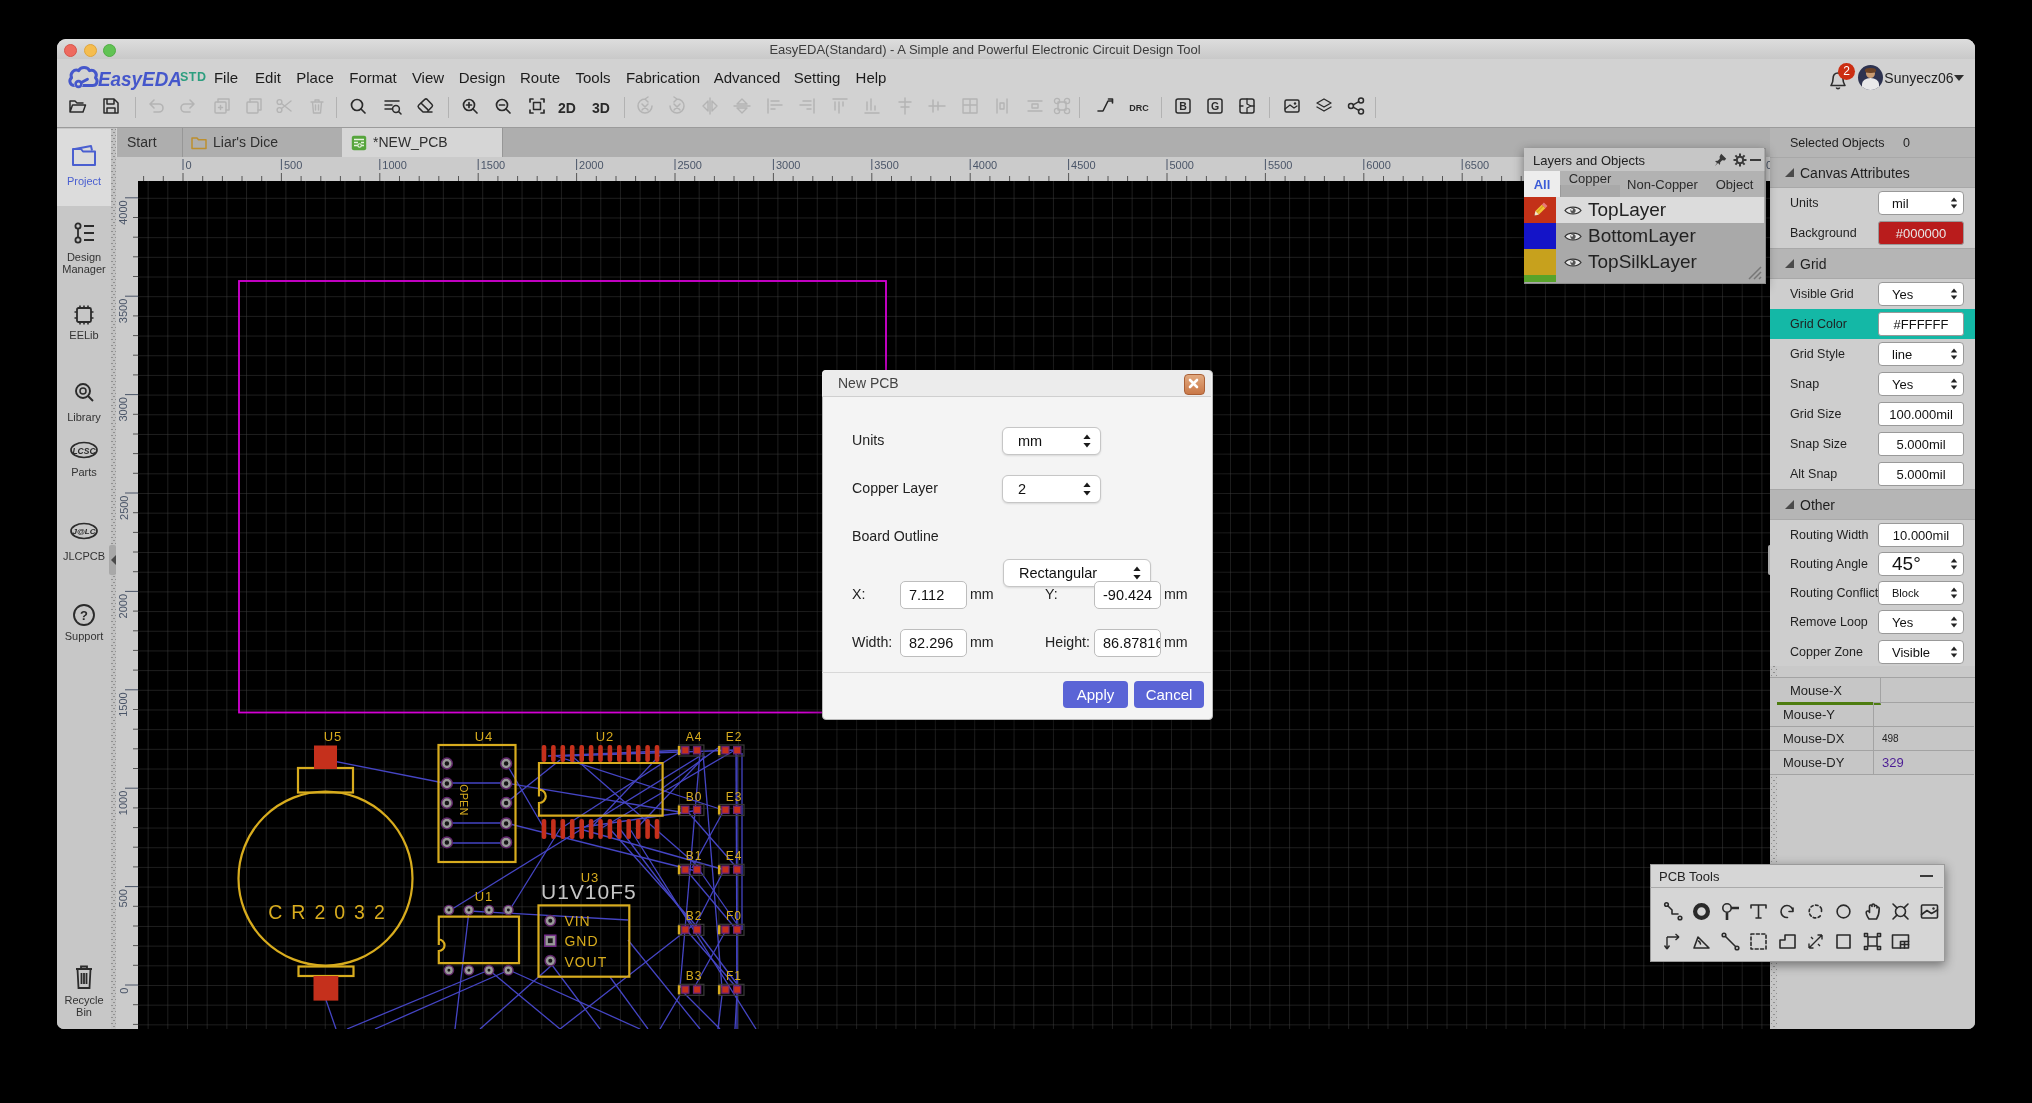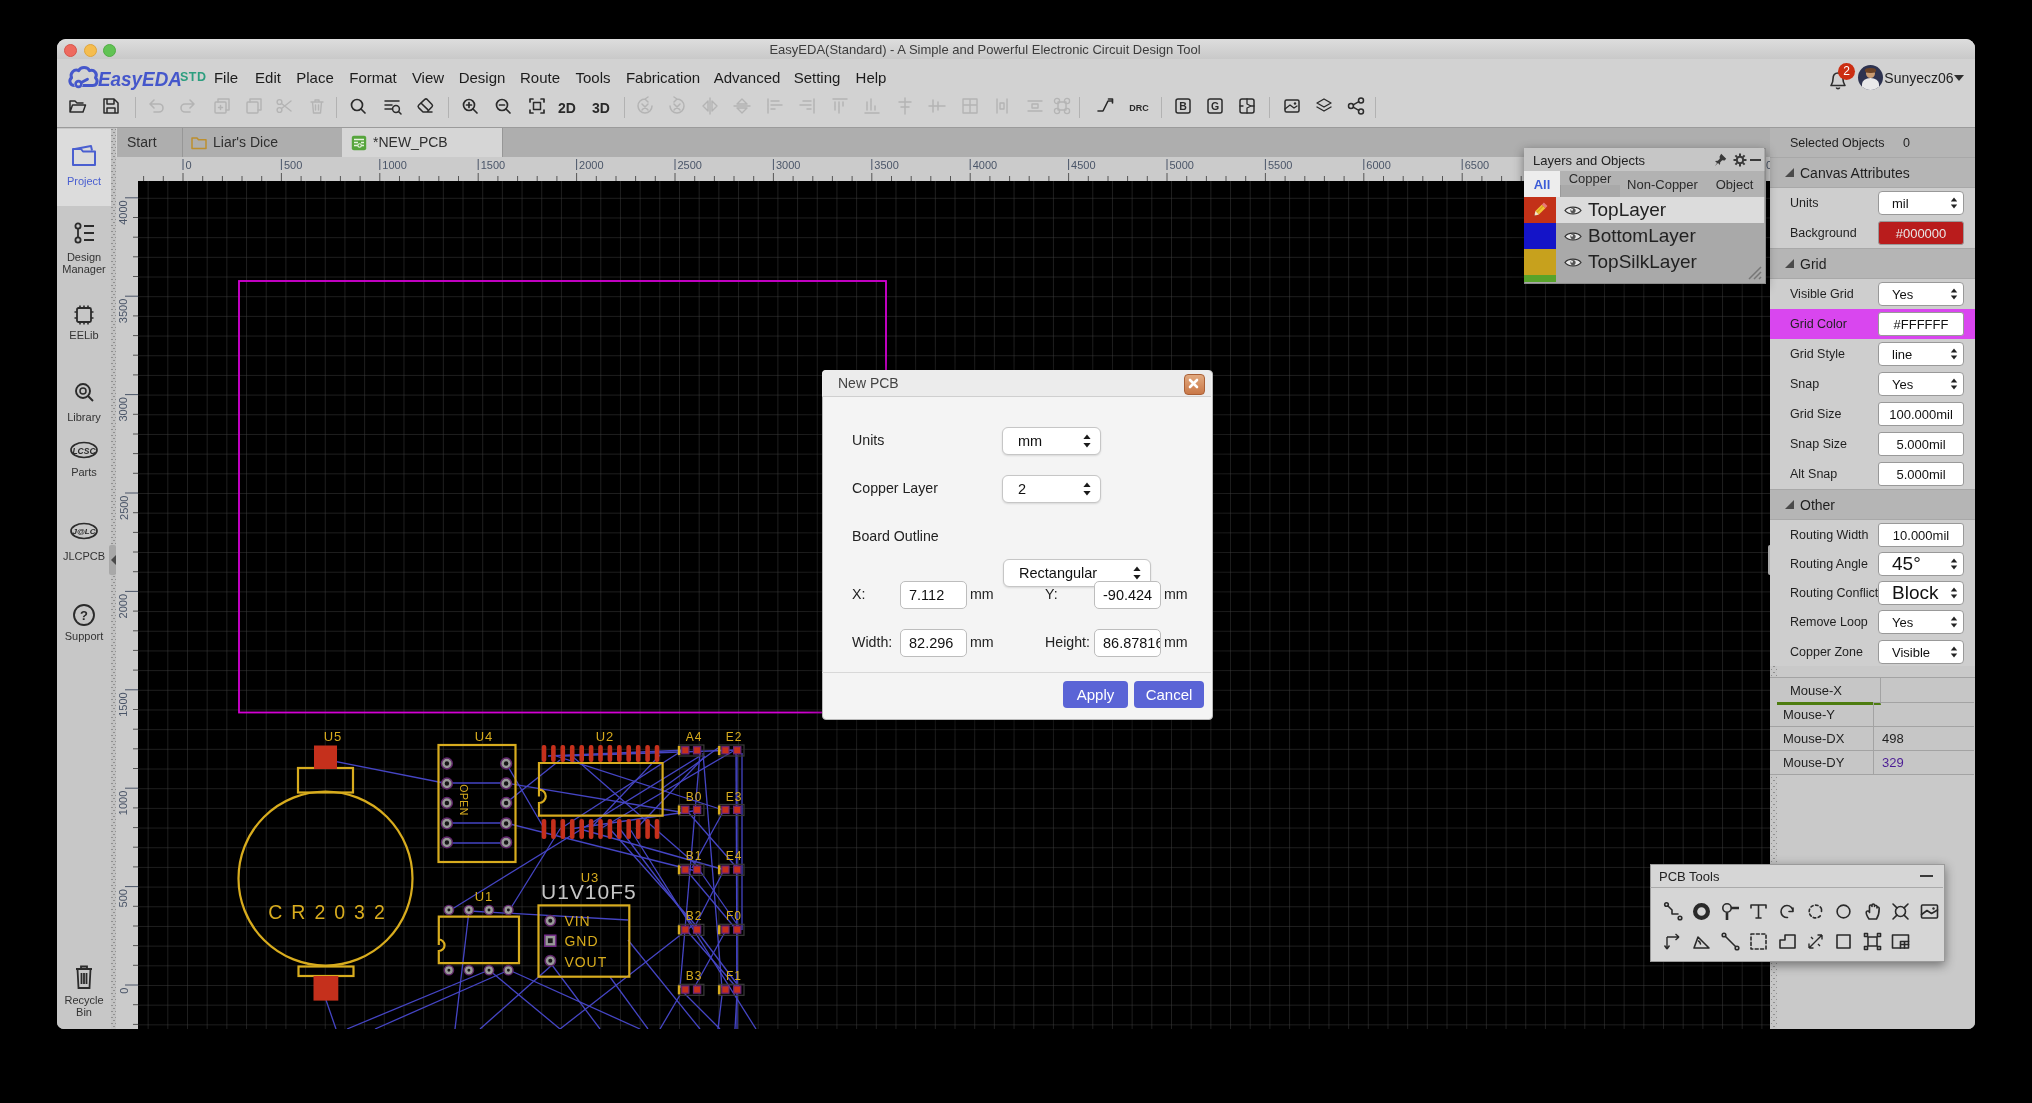--- a/index.html
+++ b/index.html
@@ -698,21 +698,21 @@
 <div class="abs" style="left:1713px;top:240px;width:205px;height:30px;background:#cecece;">
       <span class="rlab" style="top:50%;left:20px;text-align:center;">Visible Grid</span>
       <div class="sel" style="left:108px;top:50%;transform:translateY(-50%);width:84px;height:22px;font-size:13px;">
         <span class="tx">Yes</span>
         <svg width="8" height="12" viewBox="0 0 8 12">
           <path d="M4 0.5 L7.2 4.4 H0.8 Z" fill="#222"></path>
           <path d="M4 11.5 L7.2 7.6 H0.8 Z" fill="#222"></path>
         </svg>
       </div>
     </div>
-<div class="abs" style="left:1713px;top:270px;width:205px;height:30px;background:#d946ef;padding-left:36px;">
+<div class="abs" style="left:1713px;top:270px;width:205px;height:30px;background:#14b8a6;padding-left:36px;">
       <span class="rlab" style="top:50%;left:20px;">Grid Color</span>
       <div class="inp" style="left:108px;top:50%;transform:translateY(-50%);width:84px;height:22px;background:#fff;">
         <span style="position:absolute;top:50%;left:50%;transform:translate(-50%,-50%);font-size:13px;color:#111;white-space:nowrap;">#FFFFFF</span>
       </div>
     </div>
 <div class="abs" style="left:1713px;top:300px;width:205px;height:30px;background:#cecece;">
       <span class="rlab" style="top:50%;left:20px;">Grid Style</span>
       <div class="sel" style="left:108px;top:50%;transform:translateY(-50%);width:84px;height:22px;font-size:13px;">
         <span class="tx">line</span>
         <svg width="8" height="12" viewBox="0 0 8 12">
@@ -764,21 +764,21 @@
       <div class="sel" style="left:108px;top:50%;transform:translateY(-50%);width:84px;height:22px;font-size:19px;">
         <span class="tx">45°</span>
         <svg width="8" height="12" viewBox="0 0 8 12">
           <path d="M4 0.5 L7.2 4.4 H0.8 Z" fill="#222"></path>
           <path d="M4 11.5 L7.2 7.6 H0.8 Z" fill="#222"></path>
         </svg>
       </div>
     </div>
 <div class="abs" style="left:1713px;top:539px;width:205px;height:29px;background:#cecece;">
       <span class="rlab" style="top:50%;left:20px;">Routing Conflict</span>
-      <div class="sel" style="left:108px;top:50%;transform:translateY(-50%);width:84px;height:22px;font-size:19px;text-align:center;">
+      <div class="sel" style="left:108px;top:50%;transform:translateY(-50%);width:84px;height:22px;font-size:11px;text-align:center;">
         <span class="tx">Block</span>
         <svg width="8" height="12" viewBox="0 0 8 12">
           <path d="M4 0.5 L7.2 4.4 H0.8 Z" fill="#222"></path>
           <path d="M4 11.5 L7.2 7.6 H0.8 Z" fill="#222"></path>
         </svg>
       </div>
     </div>
 <div class="abs" style="left:1713px;top:568px;width:205px;height:30px;background:#cecece;">
       <span class="rlab" style="top:50%;left:20px;">Remove Loop</span>
       <div class="sel" style="left:108px;top:50%;transform:translateY(-50%);width:84px;height:22px;font-size:13px;">
@@ -810,21 +810,21 @@
         <div style="position:absolute;left:0;top:24px;width:103px;height:24px;border-bottom:1px solid #a3a3a3;border-right:1px solid #a3a3a3;">
           <span style="position:absolute;left:13px;top:50%;transform:translateY(-50%);font-size:13px;color:#1f1f1f;">Mouse-Y</span>
         </div>
         <div style="position:absolute;left:103px;top:24px;width:101px;height:24px;border-bottom:1px solid #a3a3a3;">
           <span style="position:absolute;left:9px;top:50%;transform:translateY(-50%);font-size:13px;color:#1f1f1f;"></span>
         </div>
         <div style="position:absolute;left:0;top:48px;width:103px;height:24px;border-bottom:1px solid #a3a3a3;border-right:1px solid #a3a3a3;">
           <span style="position:absolute;left:13px;top:50%;transform:translateY(-50%);font-size:13px;color:#1f1f1f;">Mouse-DX</span>
         </div>
         <div style="position:absolute;left:103px;top:48px;width:101px;height:24px;border-bottom:1px solid #a3a3a3;">
-          <span style="position:absolute;left:9px;top:50%;transform:translateY(-50%);font-size:13px;color:#1f1f1f;">498</span>
+          <span style="position:absolute;left:9px;top:50%;transform:translateY(-50%);font-size:10px;color:#1f1f1f;">498</span>
         </div>
         <div style="position:absolute;left:0;top:72px;width:103px;height:24px;border-bottom:1px solid #a3a3a3;border-right:1px solid #a3a3a3;">
           <span style="position:absolute;left:13px;top:50%;transform:translateY(-50%);font-size:13px;color:#1f1f1f;">Mouse-DY</span>
         </div>
         <div style="position:absolute;left:103px;top:72px;width:101px;height:24px;border-bottom:1px solid #a3a3a3;">
           <span style="position:absolute;left:9px;top:50%;transform:translateY(-50%);font-size:13px;color:#4c1d95;">329</span>
         </div>
       </div>
     </div>
 <div class="abs" style="left:1467px;top:109px;width:240px;height:134px;background:#a9a9a9;border:1px solid #8c8c8c;box-shadow:0 3px 10px rgba(0,0,0,.45);"></div>

